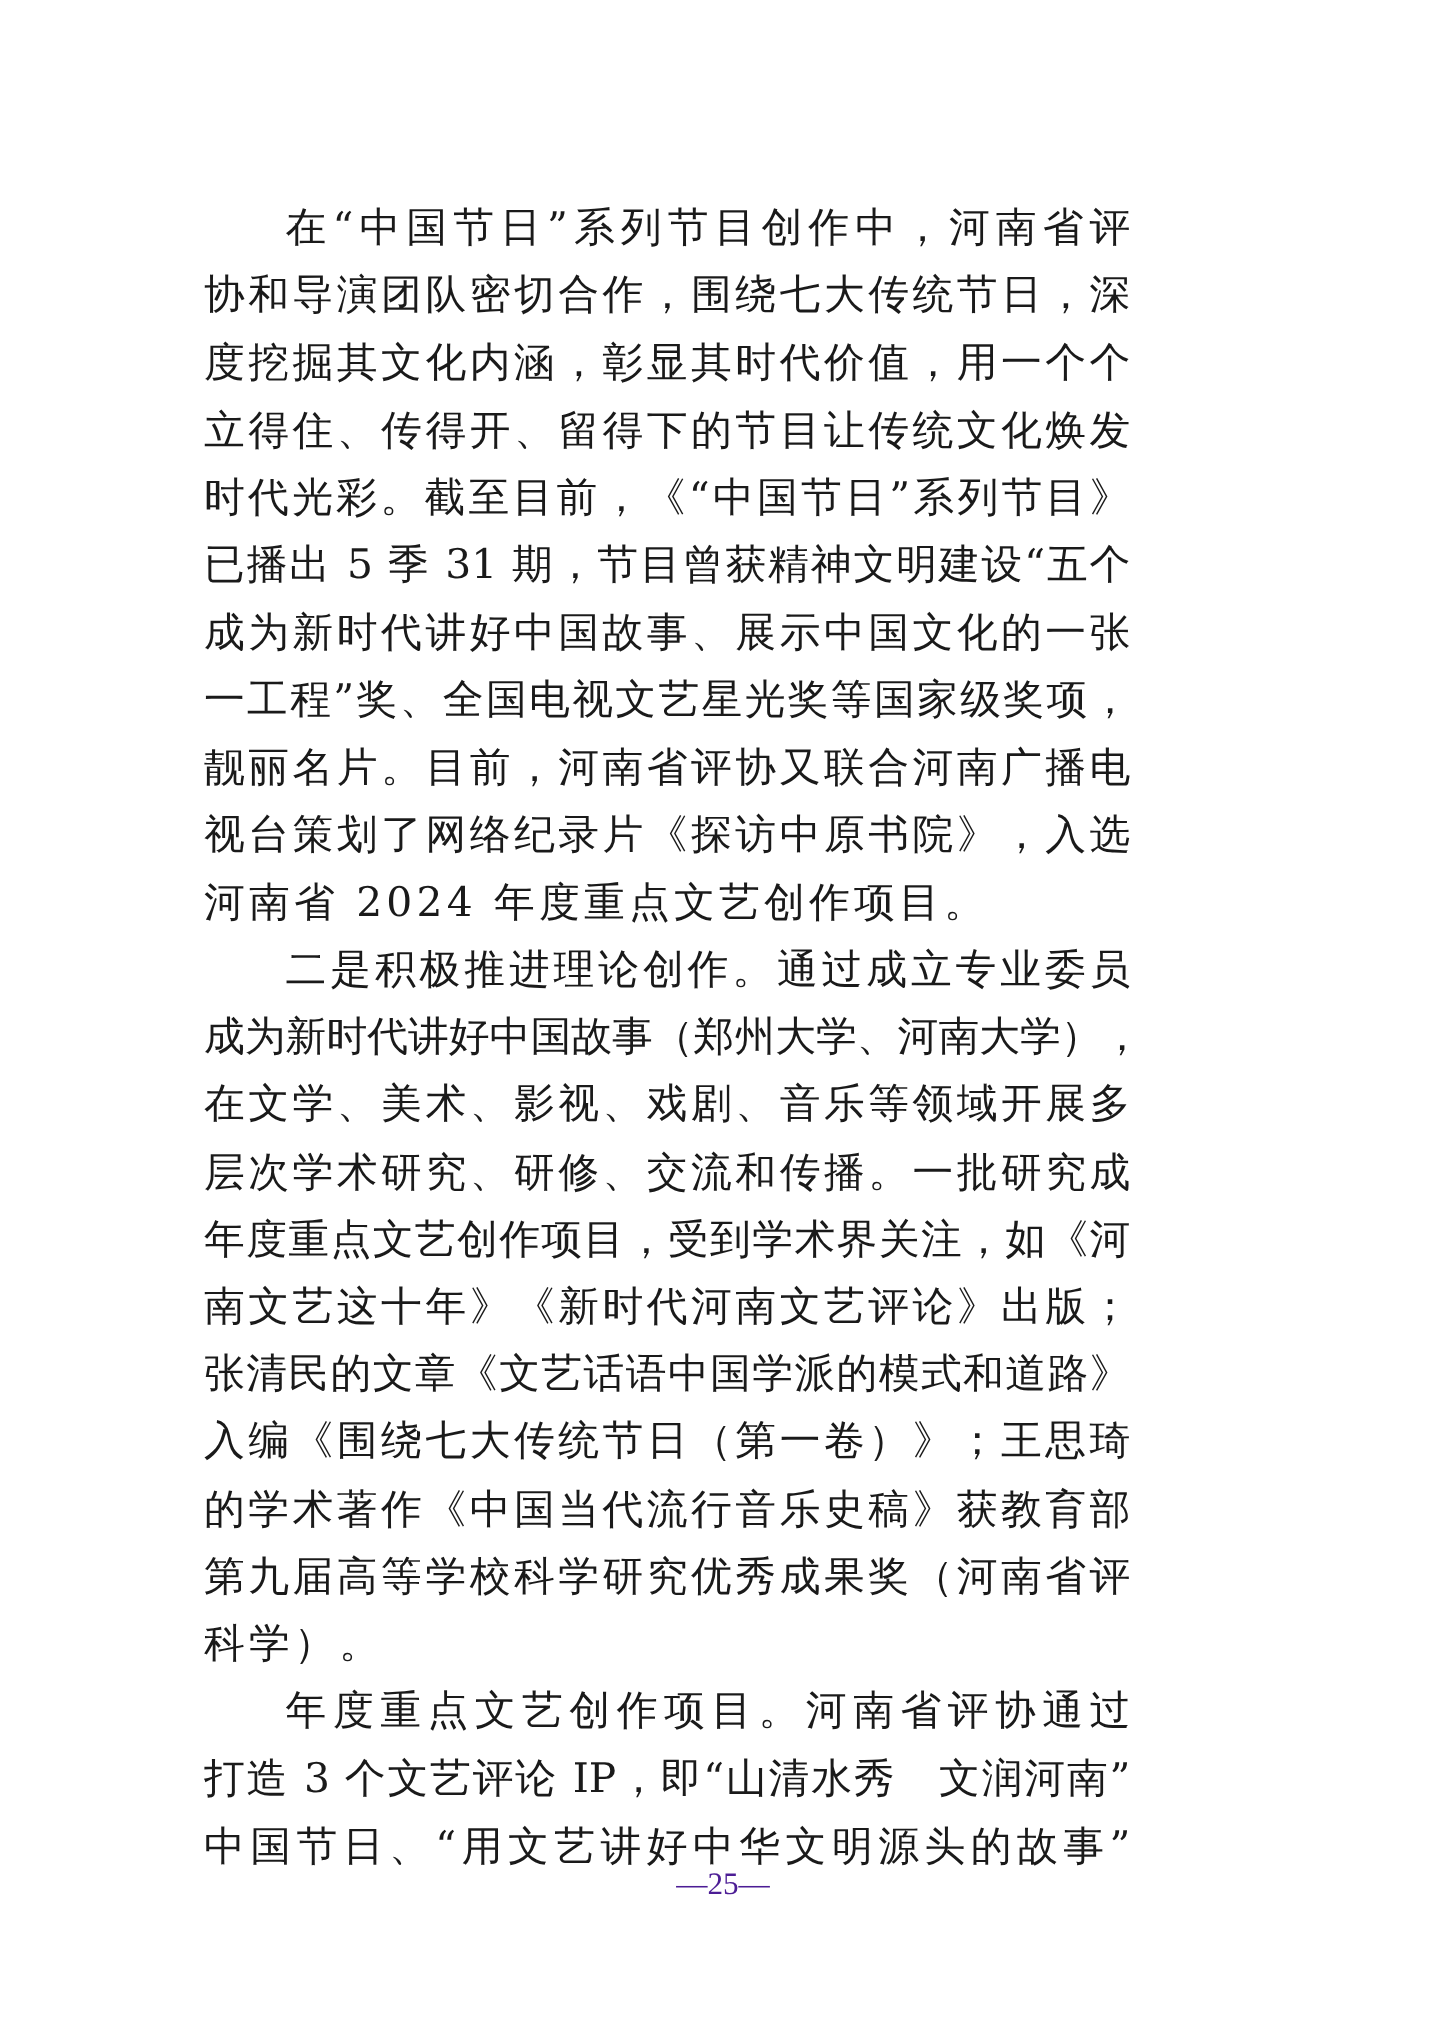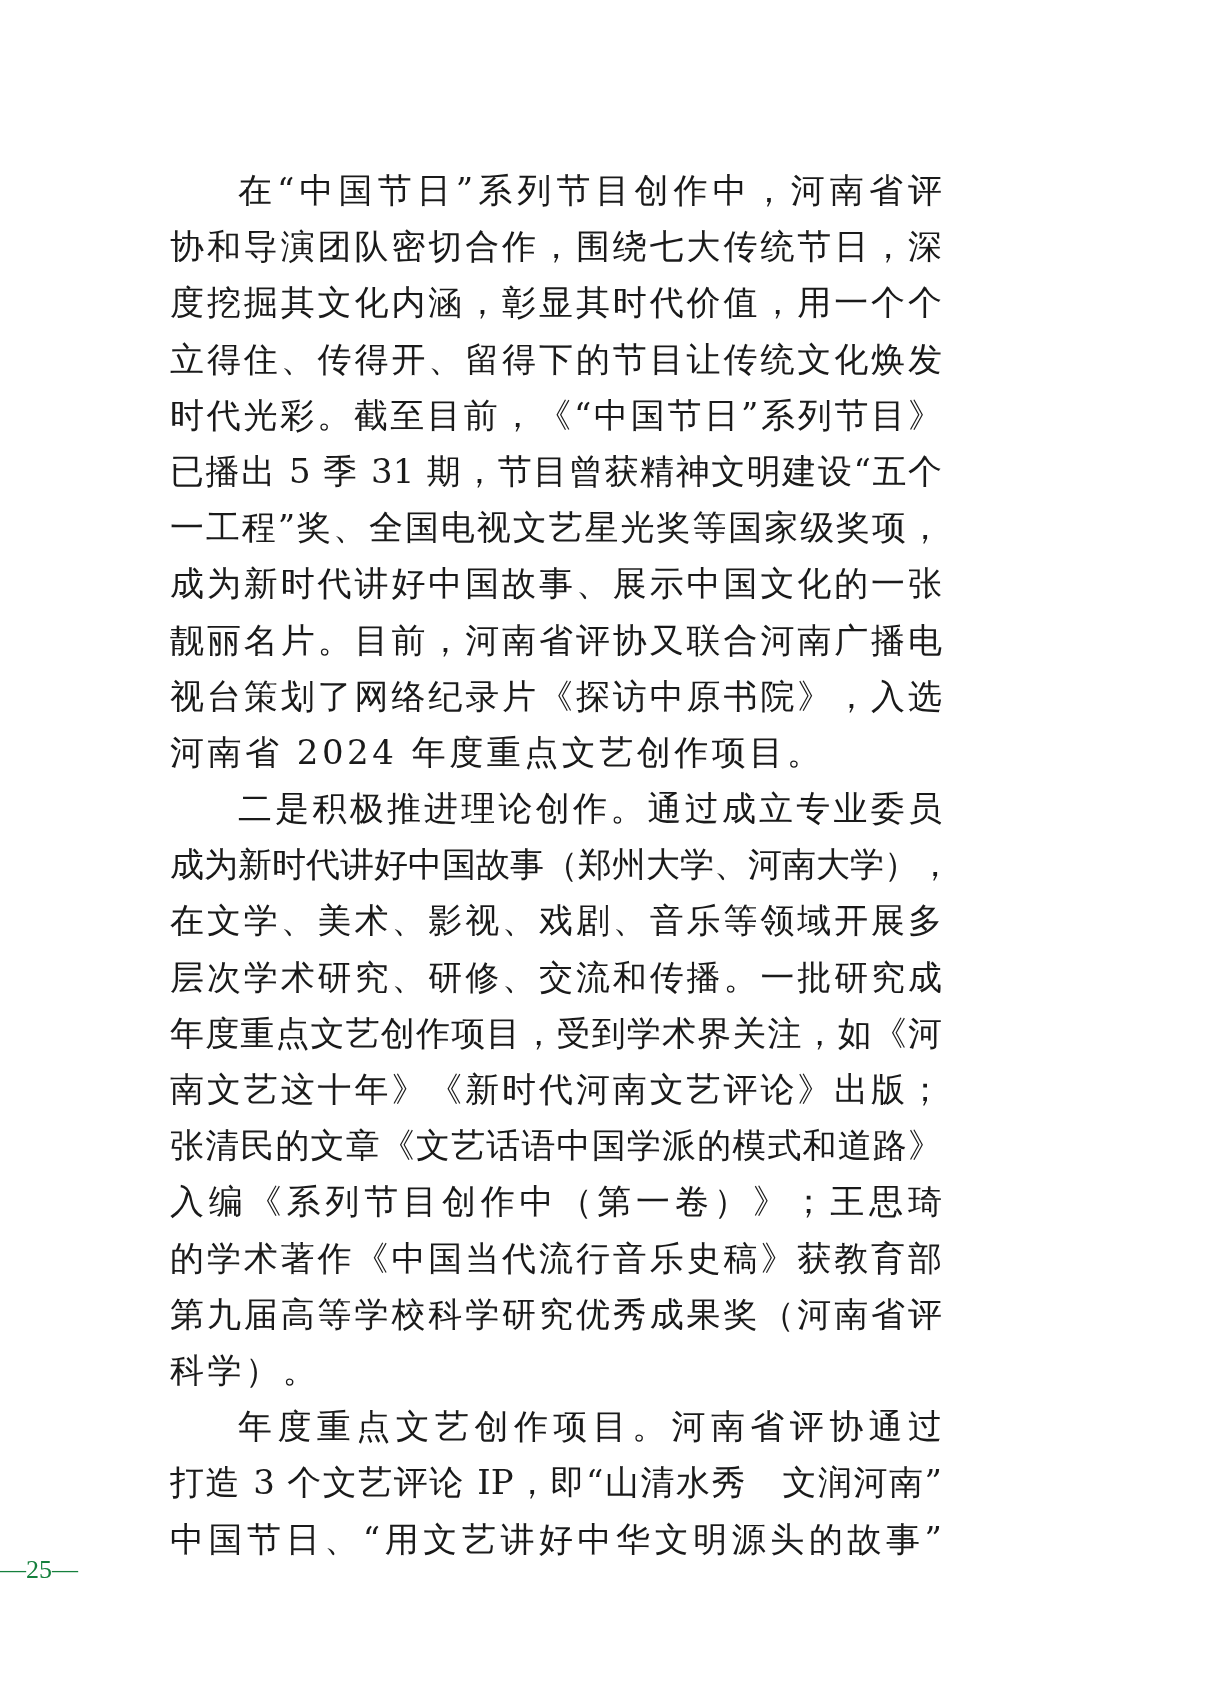--- a/index.html
+++ b/index.html
@@ -44,56 +44,56 @@
       letter-spacing: 3.5px;
     }
     .line.indent {
       padding-left: 68px;
     }
     .page-number {
       position: absolute;
       left: 0;
       width: 1205px;
       top: 1555px;
-      text-align: left;
+      text-align: center;
       font-size: 26px;
       line-height: 30px;
-      color: #15803d;
+      color: #4c1d95;
       font-family: "Liberation Serif", "DejaVu Serif", serif;
     }
   </style>
 </head>
 <body>
 
 <div class="page">
   <div class="body-text">
 
     <div>
       <span class="line indent">在“中国节日”系列节目创作中，河南省评</span>
       <span class="line">协和导演团队密切合作，围绕七大传统节日，深</span>
       <span class="line">度挖掘其文化内涵，彰显其时代价值，用一个个</span>
       <span class="line">立得住、传得开、留得下的节目让传统文化焕发</span>
       <span class="line">时代光彩。截至目前，《“中国节日”系列节目》</span>
       <span class="line">已播出 5 季 31 期，节目曾获精神文明建设“五个</span>
+      <span class="line">成为新时代讲好中国故事、展示中国文化的一张</span>
       <span class="line">一工程”奖、全国电视文艺星光奖等国家级奖项，</span>
-      <span class="line">成为新时代讲好中国故事、展示中国文化的一张</span>
       <span class="line">靓丽名片。目前，河南省评协又联合河南广播电</span>
       <span class="line">视台策划了网络纪录片《探访中原书院》，入选</span>
       <span class="line last">河南省 2024 年度重点文艺创作项目。</span>
     </div>
 
     <div>
       <span class="line indent">二是积极推进理论创作。通过成立专业委员</span>
       <span class="line">成为新时代讲好中国故事（郑州大学、河南大学），</span>
       <span class="line">在文学、美术、影视、戏剧、音乐等领域开展多</span>
       <span class="line">层次学术研究、研修、交流和传播。一批研究成</span>
       <span class="line">年度重点文艺创作项目，受到学术界关注，如《河</span>
       <span class="line">南文艺这十年》《新时代河南文艺评论》出版；</span>
       <span class="line">张清民的文章《文艺话语中国学派的模式和道路》</span>
-      <span class="line">入编《系列节目创作中（第一卷）》；王思琦</span>
+      <span class="line">入编《围绕七大传统节日（第一卷）》；王思琦</span>
       <span class="line">的学术著作《中国当代流行音乐史稿》获教育部</span>
       <span class="line">第九届高等学校科学研究优秀成果奖（河南省评</span>
       <span class="line last">科学）。</span>
     </div>
 
     <div>
       <span class="line indent">年度重点文艺创作项目。河南省评协通过</span>
       <span class="line">打造 3 个文艺评论 IP，即“山清水秀　文润河南”</span>
       <span class="line">中国节日、“用文艺讲好中华文明源头的故事”</span>
     </div>

